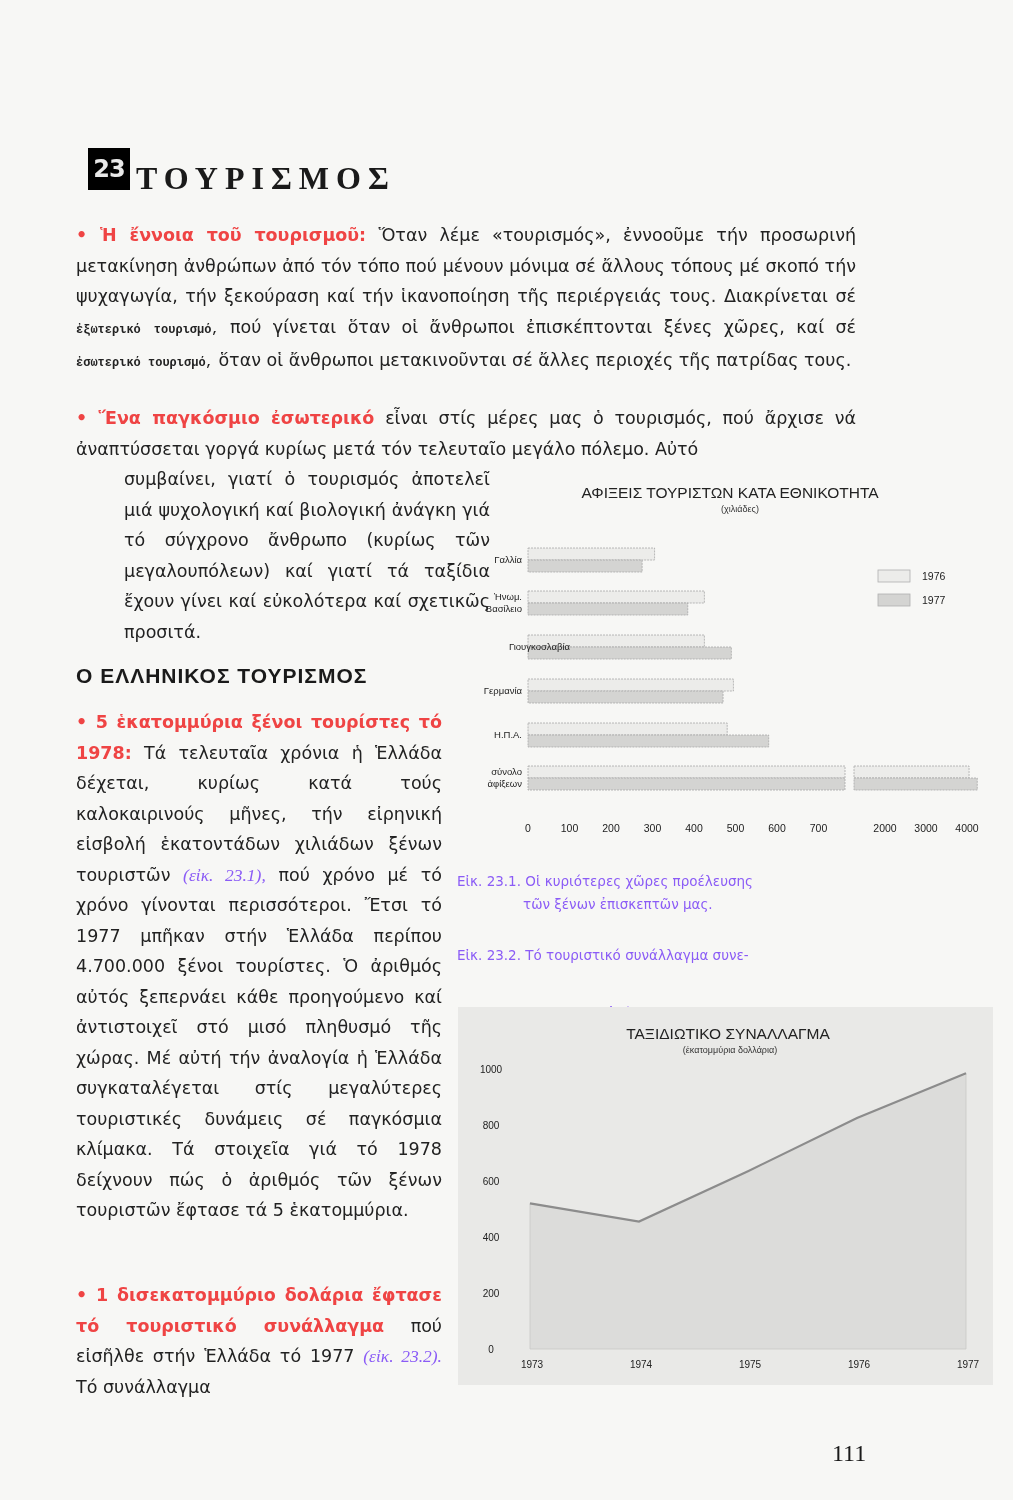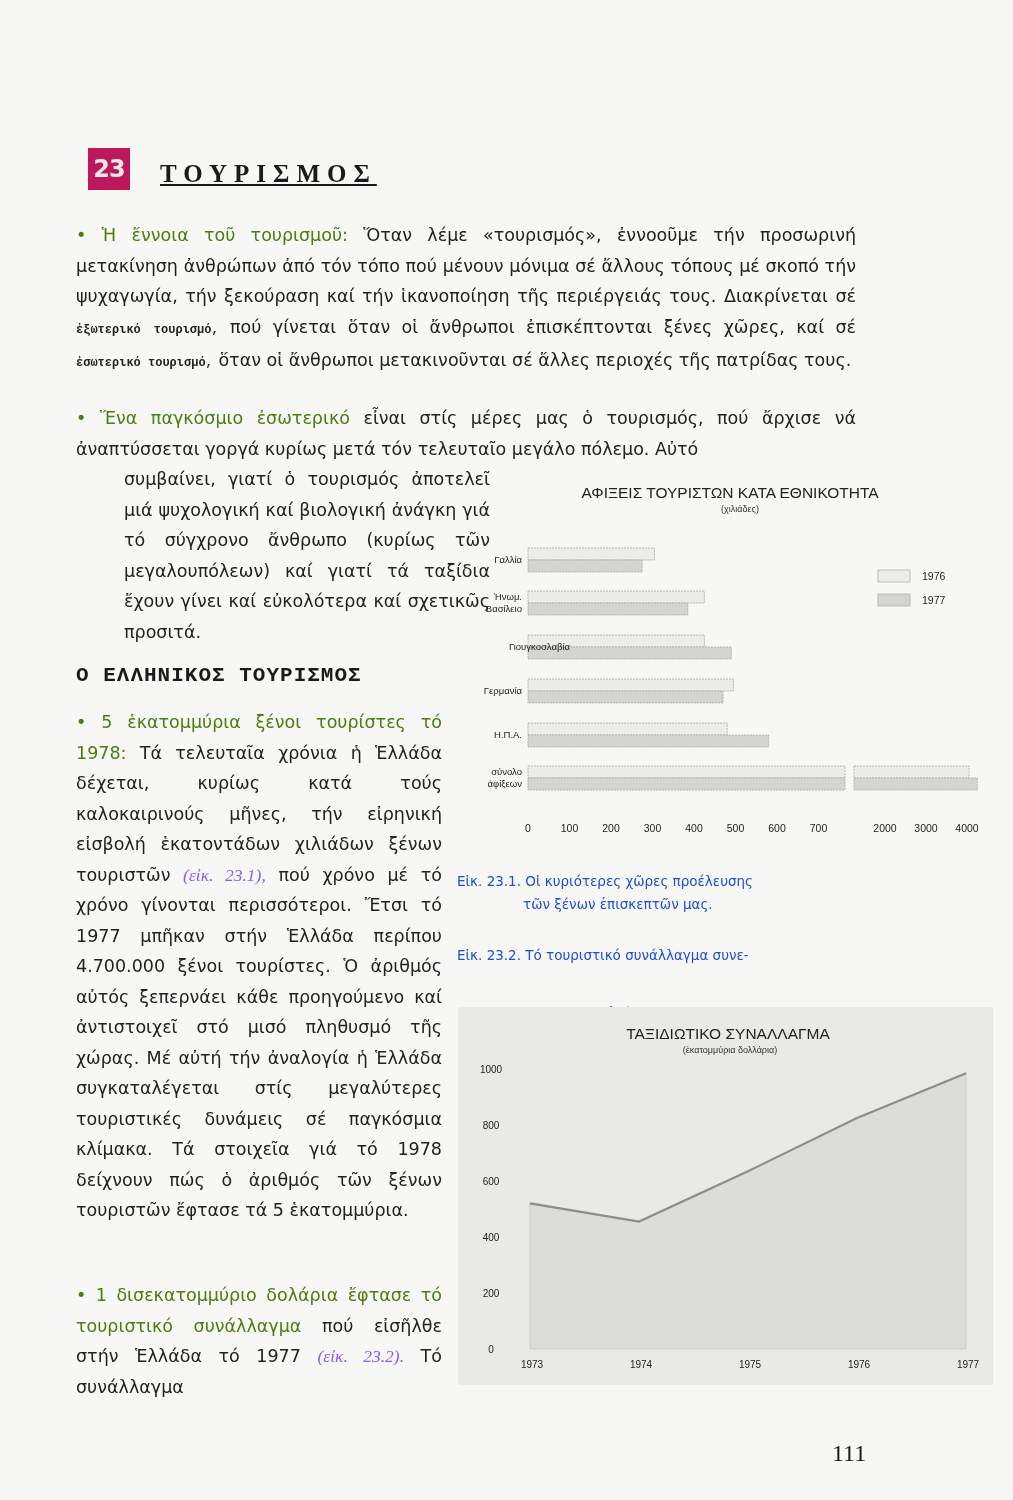--- a/index.html
+++ b/index.html
@@ -1,27 +1,27 @@
 <!DOCTYPE html>
 <html><head>
 <meta charset="utf-8">
 <style>
   html,body{margin:0;padding:0;}
   body{width:1013px;height:1500px;background:#f7f7f5;position:relative;overflow:hidden;font-family:"Liberation Sans",sans-serif;color:#1a1a1a;}
   .abs{position:absolute;}
-  .chap-num{left:88px;top:148px;width:42px;height:42px;background:#be185d;color:#e8e8e8;font-family:"DejaVu Sans",sans-serif;font-weight:bold;font-size:24px;line-height:42px;text-align:center;letter-spacing:-1px;}
-  .chap-title{left:160px;top:160px;font-family:"Liberation Serif",serif;font-weight:bold;font-size:25px;letter-spacing:7px;text-decoration:underline;}
+  .chap-num{left:88px;top:148px;width:42px;height:42px;background:#000000;color:#e8e8e8;font-family:"DejaVu Sans",sans-serif;font-weight:bold;font-size:24px;line-height:42px;text-align:center;letter-spacing:-1px;}
+  .chap-title{left:136px;top:160px;font-family:"Liberation Serif",serif;font-weight:bold;font-size:32px;letter-spacing:7px;}
   .body-text{font-family:"DejaVu Sans",sans-serif;font-size:17.5px;line-height:30.5px;color:#222;}
   .full{left:76px;top:220px;width:780px;text-align:justify;}
   .col{left:76px;width:366px;text-align:justify;}
-  .lead{color:#4d7c0f;font-weight:normal;}
+  .lead{color:#ef4444;font-weight:bold;}
   .strong{font-family:Liberation Mono, monospace;font-weight:bold;font-size:12px;}
   .ital{font-family:"Liberation Serif",serif;font-style:italic;color:#8b5cf6;}
-  .sec-title{left:76px;top:664px;font-family:Liberation Mono, monospace;font-size:21px;font-weight:bold;letter-spacing:1px;}
-  .caption{font-family:"DejaVu Sans",sans-serif;font-size:13.5px;color:#1d4ed8;line-height:22px;}
+  .sec-title{left:76px;top:664px;font-family:Liberation Sans, sans-serif;font-size:21px;font-weight:bold;letter-spacing:1px;}
+  .caption{font-family:"DejaVu Sans",sans-serif;font-size:13.5px;color:#8b5cf6;line-height:22px;}
   .page-num{left:832px;top:1440px;font-family:"Liberation Serif",serif;font-size:24px;}
   svg text{font-family:"Liberation Sans",sans-serif;}
 </style>
 </head>
 <body>
 
 <div class="abs chap-num">23</div>
 <div class="abs chap-title">ΤΟΥΡΙΣΜΟΣ</div>
 
 <div class="abs body-text full">

